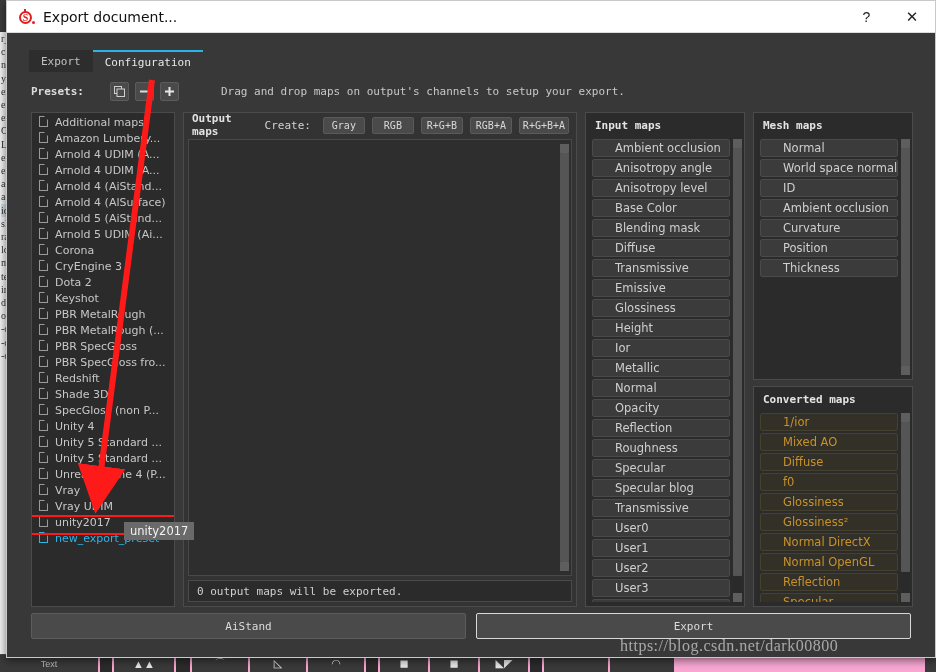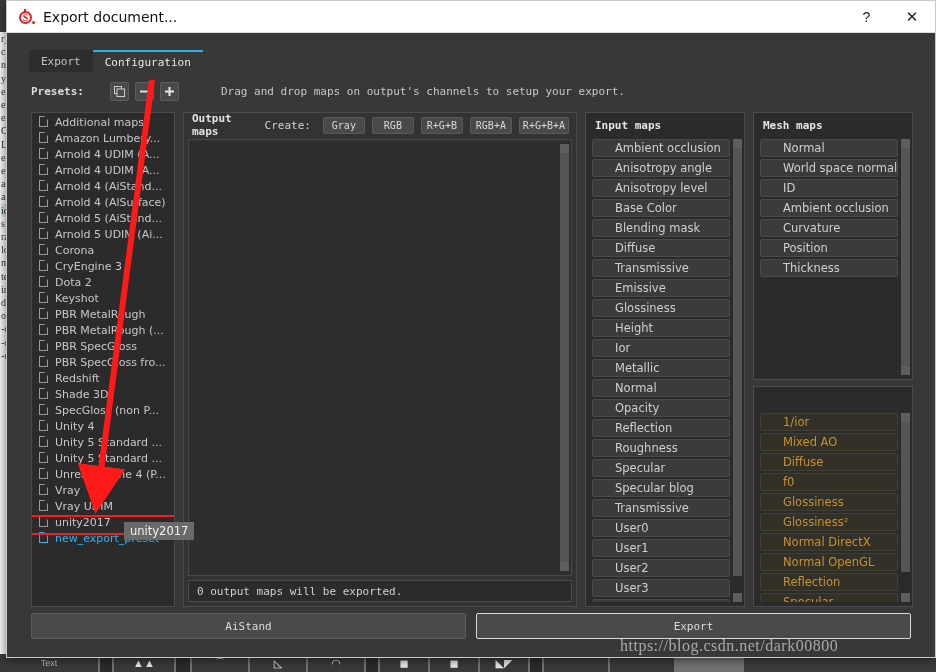--- a/index.html
+++ b/index.html
@@ -21,23 +21,23 @@
     background: #f4f4f4;
     overflow: hidden;
     font-family: "Liberation Serif", serif;
     font-size: 10px; color: #333;
     line-height: 13.2px;
     padding-left: 1px;
     white-space: nowrap;
   }
   #bg-left-list .hl { background: #cfe0e6; }
   #bg-bottom-bar {
-    position: absolute; left: 0; bottom: 0; width: 744px; height: 18px;
-    background: #737373; border-top: 1px solid #4a4a4a;
-    display: flex; align-items: flex-end;
+    position: absolute; left: 0; bottom: 0; width: 925px; height: 18px;
+    background: #f9a8d4; border-top: 1px solid #4a4a4a;
+    display: flex; align-items: center;
   }
   #bg-bottom-bar .bseg {
     height: 18px; background: #3a3a3a; margin-right: 2px;
     display:flex; align-items:center; justify-content:center;
     color:#bdbdbd; font-size:9px; font-family:"Liberation Sans",sans-serif;
   }
   #bg-bottom-bar .glyph { color:#e8e8e8; font-size:11px; }
 
   
   #dialog {
@@ -710,20 +710,21 @@
                 <span>Thickness</span>
               </div>
             </div>
           <div class="vscroll" style="top:26px;bottom:4px;">
             <div class="cap" style="top:0;"></div>
             <div class="thumb" style="top:9px; bottom:9px;"></div>
             <div class="cap" style="bottom:0;"></div>
           </div>
         </div>
         <div class="maps-panel" style="flex:1 1 auto;">
+          <div class="maps-title">Converted maps</div>
           <div class="maps-inner" id="converted-maps-items">
               <div class="map-item converted">
                 <span>1/ior</span>
               </div>
               <div class="map-item converted">
                 <span>Mixed AO</span>
               </div>
               <div class="map-item converted">
                 <span>Diffuse</span>
               </div>

